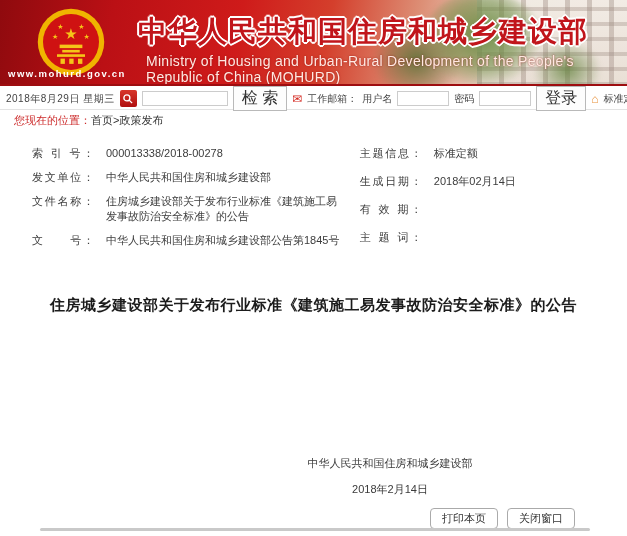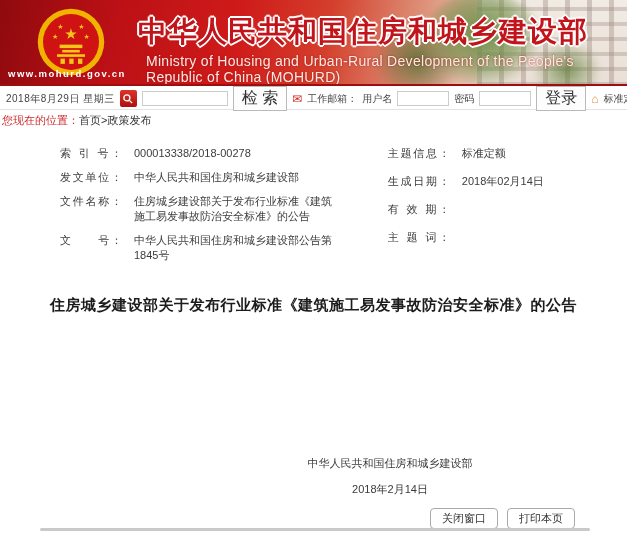--- a/index.html
+++ b/index.html
@@ -48,29 +48,29 @@
   .tb-input.small { width:52px; }
   .tb-btn { border:1px solid #b9b9b9; background:#fdfdfd; font-size:16px; color:#333;
     padding:1px 8px; cursor:pointer; }
   .mail-icon { color:#d42a22; font-size:12px; }
   .home-icon { color:#e8923c; font-size:12px; }
   .fav-icon { color:#e8a23c; font-size:11px; }
   .tb-link { color:#444; cursor:pointer; }
 
   
   .breadcrumb { position:absolute; top:113px; left:2px; font-size:11px; color:#333; }
-  .breadcrumb .pre { color:#cc2a2a; }
+  .breadcrumb .pre { color:#cc2a2a;margin-left:12px; }
 
   
   .meta { position:absolute; top:146px; left:32px; width:565px; display:flex; font-size:11px; color:#3c3c3c; }
   .meta-col { display:flex; flex-direction:column; }
   .meta-col.left { width:320px; }
   .meta-col.right { width:245px; margin-left:18px; }
   .meta-row { display:flex; margin-bottom:9px; line-height:15px; }
-  .meta-row .lbl { width:62px; text-align:justify; text-align-last:justify; flex:0 0 auto;margin-left:28px; }
+  .meta-row .lbl { width:62px; text-align:justify; text-align-last:justify; flex:0 0 auto; }
   .meta-row .val { flex:1; margin-left:12px; }
   .meta-col.right .meta-row { margin-bottom:13px; }
 
   
   .doc-title { position:absolute; top:296px; left:20px; width:587px; text-align:center;
     font-size:15px; font-weight:bold; color:#1c1c1c; letter-spacing:.5px; }
   .doc-body { position:absolute; top:362px; left:35px; width:557px;
     font-size:11px; color:#3a3a3a; line-height:26px; text-align:justify; }
   .doc-body p { text-indent:2em; }
   .signature { position:absolute; top:450px; left:240px; width:300px; text-align:center;
@@ -181,18 +181,18 @@
     </div>
   </div>
 
   <h1 class="doc-title">住房城乡建设部关于发布行业标准《建筑施工易发事故防治安全标准》的公告</h1>
   <div class="signature">
     <div>中华人民共和国住房和城乡建设部</div>
     <div>2018年2月14日</div>
   </div>
 
   <div class="footer-btns">
+    <button>打印本页</button>
     <button>关闭窗口</button>
-    <button>打印本页</button>
   </div>
   <div class="bottom-bar"></div>
 
 </div>
 
 </body></html>

